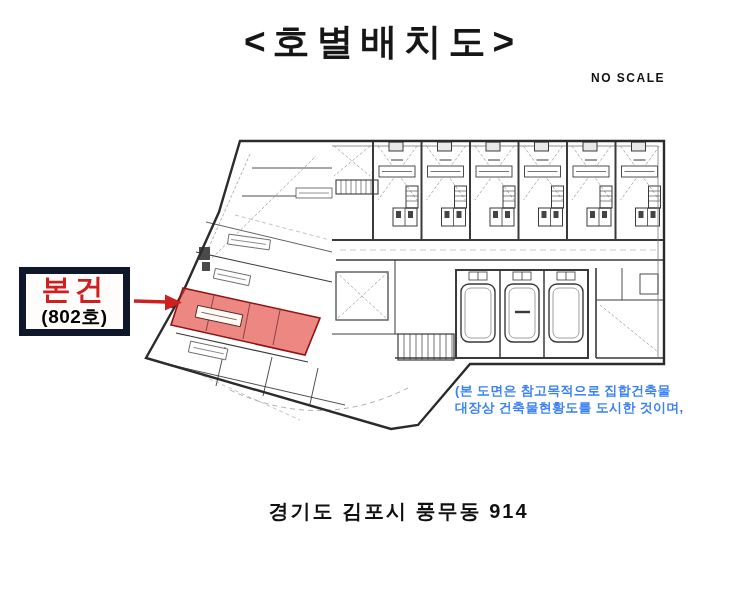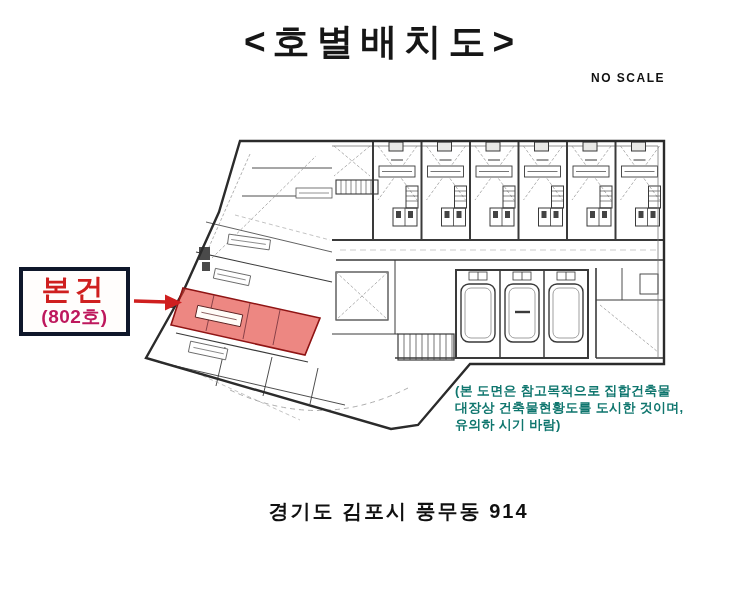--- a/index.html
+++ b/index.html
@@ -12,28 +12,28 @@
     text-align:center;font-size:37px;font-weight:700;letter-spacing:7px;color:#161616;
     white-space:nowrap;
   }
   .no-scale{
     position:absolute;top:71px;left:591px;font-size:12px;font-weight:800;
     letter-spacing:1.5px;color:#111;white-space:nowrap;
   }
   .plan-svg{position:absolute;top:0;left:0;width:739px;height:600px;}
   .callout{
     position:absolute;left:19px;top:267px;width:111px;height:69px;
-    border:4px solid #0f172a;background:#fffdfc;box-sizing:border-box;
+    border:7px solid #0f172a;background:#fffdfc;box-sizing:border-box;
     display:flex;flex-direction:column;align-items:center;justify-content:center;
   }
   .callout-label{font-size:29px;font-weight:800;color:#cf1f1f;letter-spacing:4px;line-height:1.0;}
-  .callout-unit{font-size:19px;font-weight:800;color:#be185d;letter-spacing:0.5px;line-height:1.15;margin-top:2px;}
+  .callout-unit{font-size:19px;font-weight:800;color:#000000;letter-spacing:0.5px;line-height:1.15;margin-top:2px;}
   .note{
     position:absolute;left:455px;top:382px;width:270px;
-    font-size:13px;line-height:17px;font-weight:700;color:#0f766e;letter-spacing:0.3px;
+    font-size:13px;line-height:17px;font-weight:700;color:#3b82f6;letter-spacing:0.3px;
   }
   .address{
     position:absolute;top:498px;left:0;width:100%;box-sizing:border-box;padding-left:58px;
     text-align:center;color:#101010;
   }
   .address-line1{font-size:20px;font-weight:700;letter-spacing:2px;line-height:26px;white-space:nowrap;}
   .address-line2{font-size:20px;font-weight:700;letter-spacing:1.5px;line-height:26px;white-space:nowrap;}
 </style>
 </head>
 <body>
@@ -290,20 +290,19 @@
   </svg>
 
   <div class="callout">
     <div class="callout-label">본건</div>
     <div class="callout-unit">(802호)</div>
   </div>
 
   <div class="note">
     <div>(본 도면은 참고목적으로 집합건축물</div>
     <div>대장상 건축물현황도를 도시한 것이며,</div>
-    <div>유의하 시기 바람)</div>
   </div>
 
   <div class="address">
     <div class="address-line1">경기도 김포시 풍무동 914</div>
   </div>
 
 </div>
 
 </body></html>

